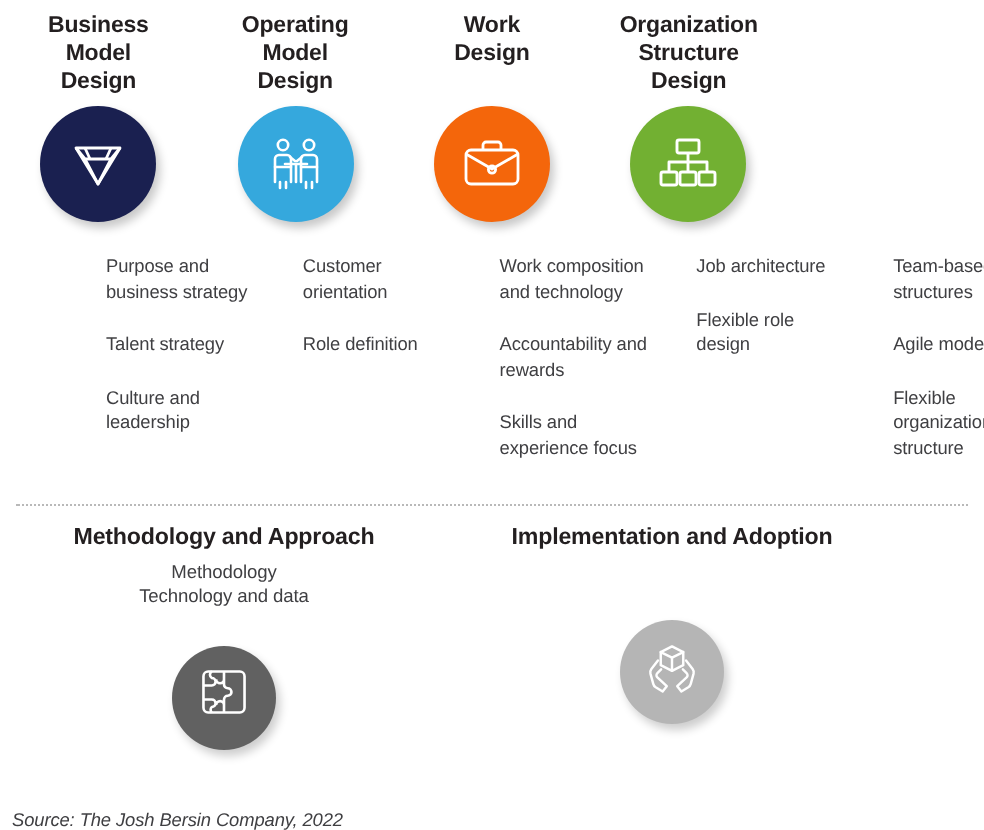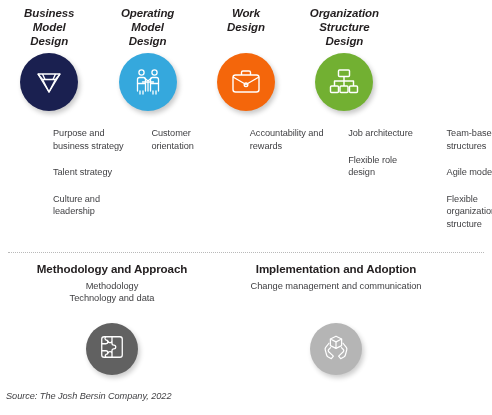--- a/index.html
+++ b/index.html
@@ -21,21 +21,20 @@
     height: 415px;
     box-sizing: border-box;
   }
 
   
   .pillars {
     display: flex;
     width: 492px;
     padding-top: 6px;
     box-sizing: border-box;
-    font-style: italic;
   }
   .pillar {
     width: 98.4px;
     box-sizing: border-box;
     display: flex;
     flex-direction: column;
     align-items: center;
   }
   .pillar-title {
     font-size: 11.5px;
@@ -92,21 +91,20 @@
     border-top: 1.2px dotted #b9b9b9;
   }
 
   
   .bottom {
     position: absolute;
     top: 262px;
     left: 0;
     width: 448px;
     display: flex;
-    align-items: flex-end;
   }
   .bblock {
     width: 246px;
     display: flex;
     flex-direction: column;
     align-items: center;
   }
   .bblock-title {
     font-size: 11.6px;
     font-weight: bold;
@@ -130,21 +128,21 @@
     align-items: center;
     justify-content: center;
     margin-top: 18px;
     box-shadow: 2px 3px 5px rgba(0,0,0,0.20);
   }
 
   
   .source {
     position: absolute;
     left: 6px;
-    bottom: 14px;
+    bottom: 0;
     font-size: 9.2px;
     font-style: italic;
     color: #3f3f42;
     letter-spacing: -0.05px;
   }
 </style>
 </head>
 <body>
 
 <div class="board">
@@ -221,24 +219,27 @@
   <div class="bullets">
 
     <div class="bcol">
       <div class="bitem">Purpose and business strategy</div>
       <div class="bitem">Talent strategy</div>
       <div class="bitem">Culture and leadership</div>
     </div>
 
     <div class="bcol">
       <div class="bitem">Customer orientation</div>
-    </div>
-
-    <div class="bcol">
+      <div class="bitem">Role definition</div>
+    </div>
+
+    <div class="bcol">
+      <div class="bitem">Work composition and technology</div>
       <div class="bitem">Accountability and rewards</div>
+      <div class="bitem">Skills and experience focus</div>
     </div>
 
     <div class="bcol">
       <div class="bitem">Job architecture</div>
       <div class="bitem">Flexible role design</div>
     </div>
 
     <div class="bcol">
       <div class="bitem">Team-based structures</div>
       <div class="bitem">Agile models</div>
@@ -260,21 +261,20 @@
           <svg width="28" height="28" viewBox="0 0 30 30" fill="none" stroke="#ffffff" stroke-width="1.4" stroke-linejoin="round">
             <rect x="4" y="4" width="22" height="22" rx="2.5"></rect>
             <path d="M4 11.5 h4.5 a2 2 0 0 0 0-4 a2 2 0 0 1 0-3.5 M15 4 v4.2 a2.1 2.1 0 0 1-4.2 0 M15 4 v7 a2 2 0 0 0 2 2 a2 2 0 0 1 0 4 a2 2 0 0 0-2 2 v7 M15 26 v-4 a2.1 2.1 0 0 0-4.2 0 M4 19 h4.5 a2 2 0 0 1 0 4 a2 2 0 0 0 0 3"></path>
           </svg>
         </span>
       </div>
     </div>
 
     <div class="bblock">
       <div class="bblock-title">Implementation and Adoption</div>
-      <div class="bblock-line">Change management and communication</div>
       <div class="bcircle" style="background:#b5b5b5; margin-top:30px;">
         <span>
           <svg width="30" height="30" viewBox="0 0 32 32" fill="none" stroke="#ffffff" stroke-width="1.3" stroke-linejoin="round" stroke-linecap="round">
             <path d="M16 4.5 L22 7.5 L16 10.5 L10 7.5 Z"></path>
             <path d="M10 7.5 v7 L16 17.5 V10.5"></path>
             <path d="M22 7.5 v7 L16 17.5"></path>
             <path d="M8.5 12 L5 16.5 a3 3 0 0 0-0.5 2.5 l1.5 5.5 a3 3 0 0 0 1.3 1.8 L11 28.5 l2.2-2.8 L8.2 21 a1.6 1.6 0 0 1 0-2.3 l2-2"></path>
             <path d="M23.5 12 L27 16.5 a3 3 0 0 1 0.5 2.5 l-1.5 5.5 a3 3 0 0 1-1.3 1.8 L21 28.5 l-2.2-2.8 L23.8 21 a1.6 1.6 0 0 0 0-2.3 l-2-2"></path>
           </svg>
         </span>

